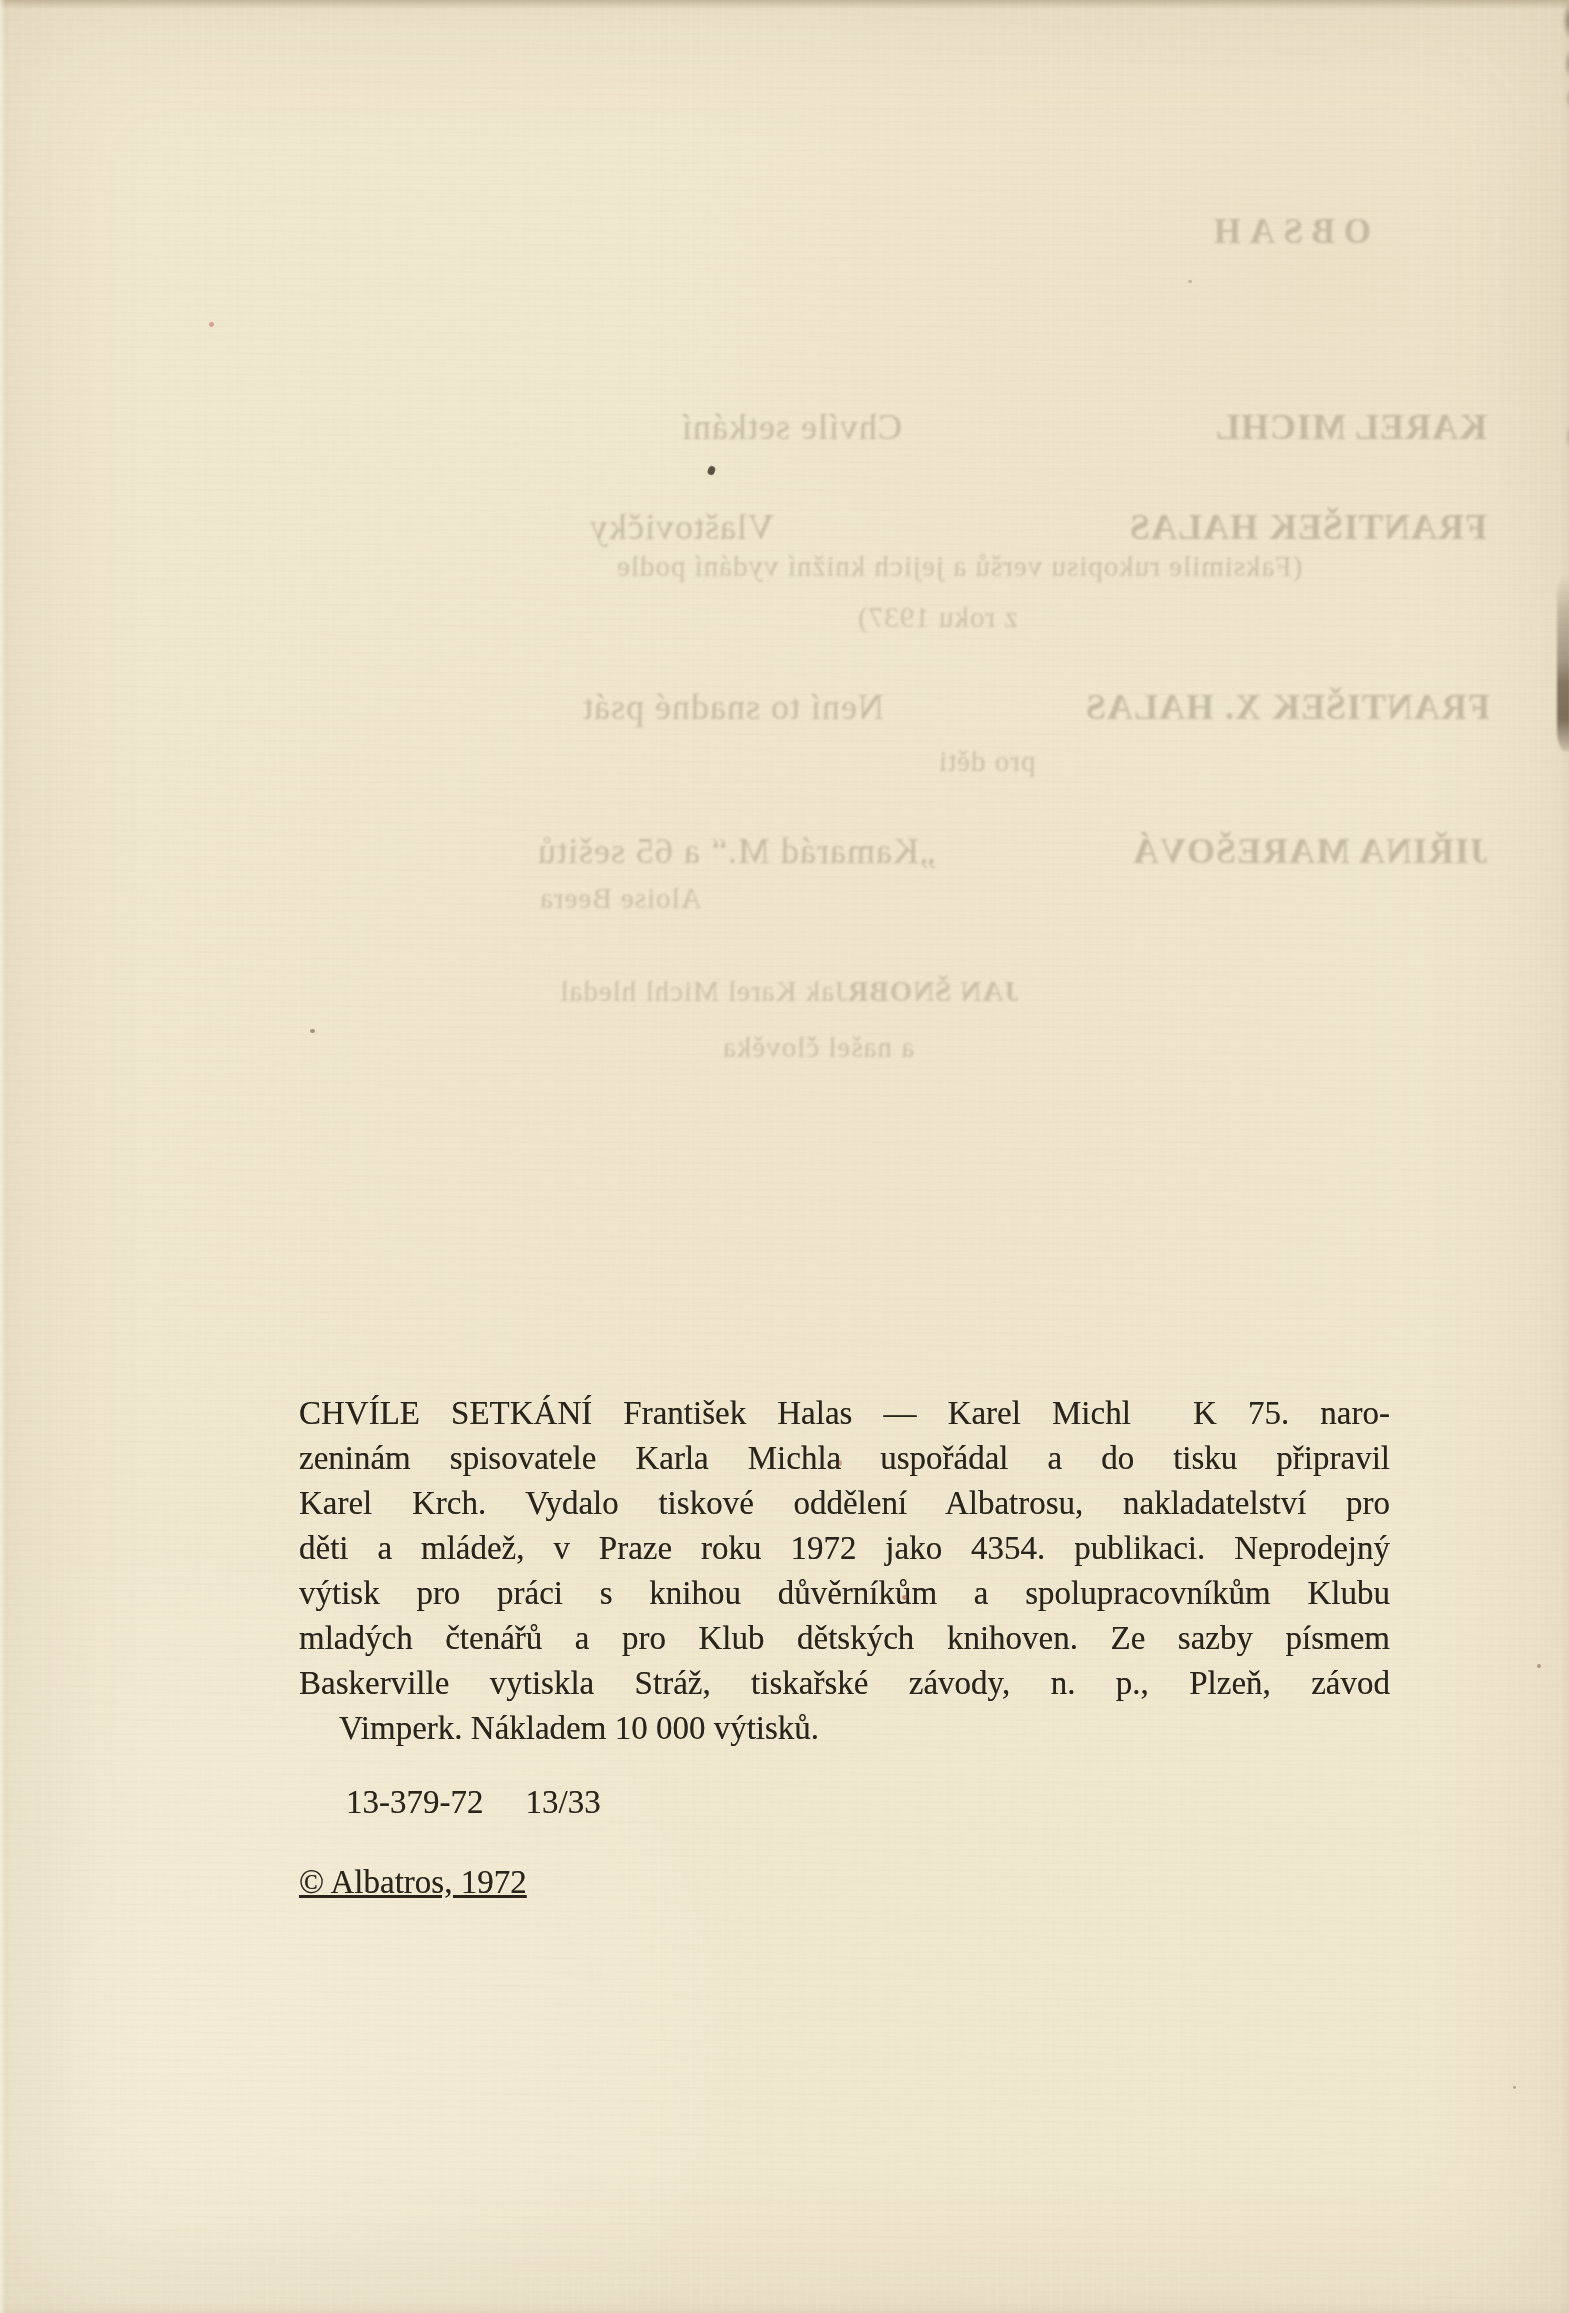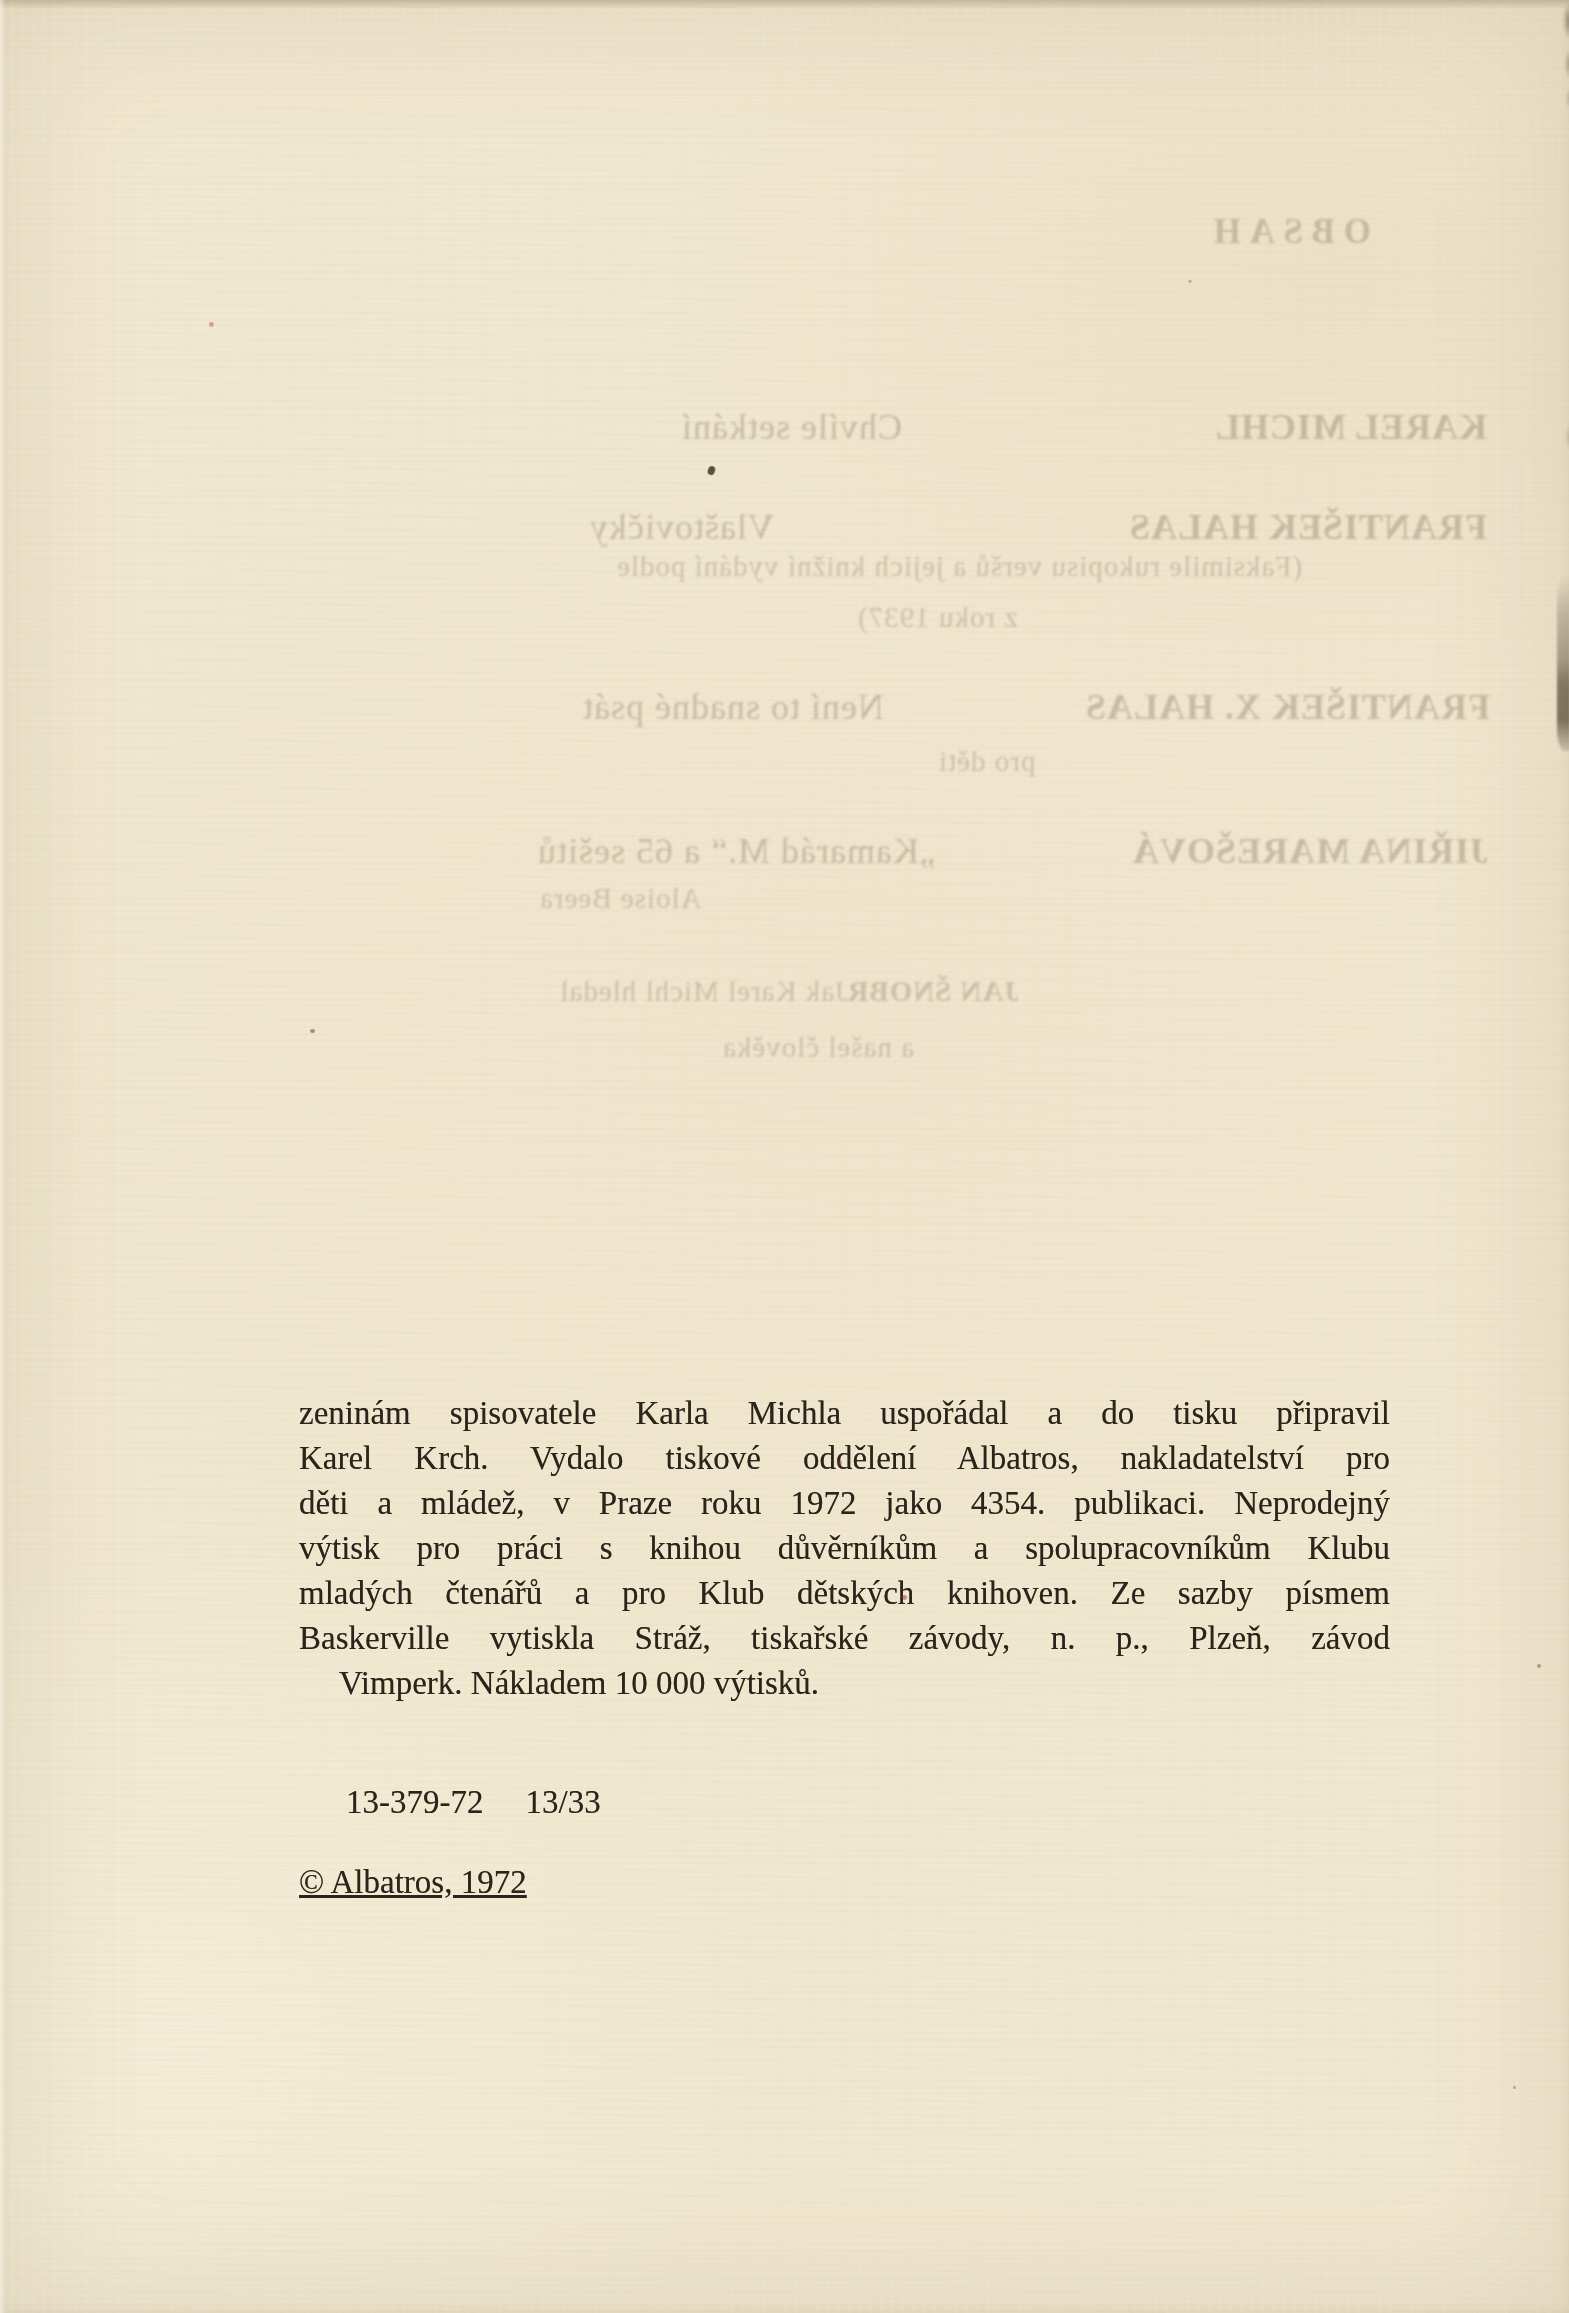--- a/index.html
+++ b/index.html
@@ -179,22 +179,23 @@
   <div class="ghost small" style="left:539px; top:882px;">Aloise Beera</div>
 
   <div class="ghost pair small" style="left:565px; top:975px; width:454px;">
     <span class="author">JAN ŠNOBR</span>
     <span class="title">Jak Karel Michl hledal</span>
   </div>
 
   <div class="ghost small" style="left:722px; top:1031px;">a našel člověka</div>
 
   <div class="colophon">
+    <div class="line">CHVÍLE SETKÁNÍ František Halas — Karel Michl&nbsp; K 75. naro-</div>
     <div class="line">zeninám spisovatele Karla Michla uspořádal a do tisku připravil</div>
-    <div class="line">Karel Krch. Vydalo tiskové oddělení Albatros, nakladatelství pro</div>
+    <div class="line">Karel Krch. Vydalo tiskové oddělení Albatrosu, nakladatelství pro</div>
     <div class="line">děti a mládež, v Praze roku 1972 jako 4354. publikaci. Neprodejný</div>
     <div class="line">výtisk pro práci s knihou důvěrníkům a spolupracovníkům Klubu</div>
     <div class="line">mladých čtenářů a pro Klub dětských knihoven. Ze sazby písmem</div>
     <div class="line">Baskerville vytiskla Stráž, tiskařské závody, n. p., Plzeň, závod</div>
     <div class="line last">Vimperk. Nákladem 10&nbsp;000 výtisků.</div>
   </div>
 
   <div class="codeline">
     <span>13-379-72</span><span class="gap"></span><span>13/33</span>
   </div>

